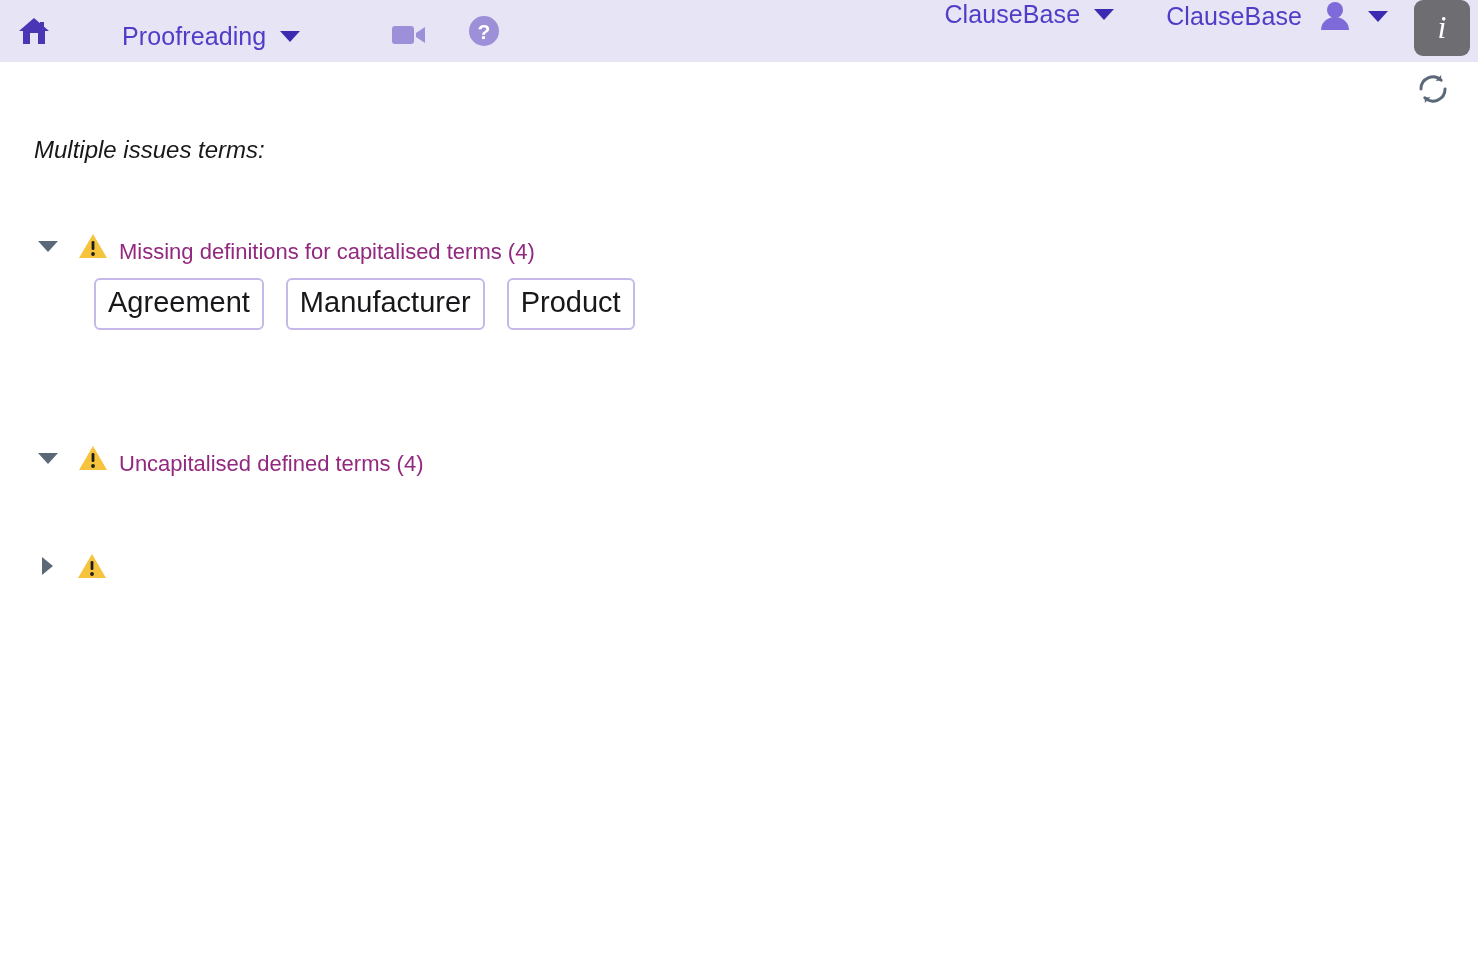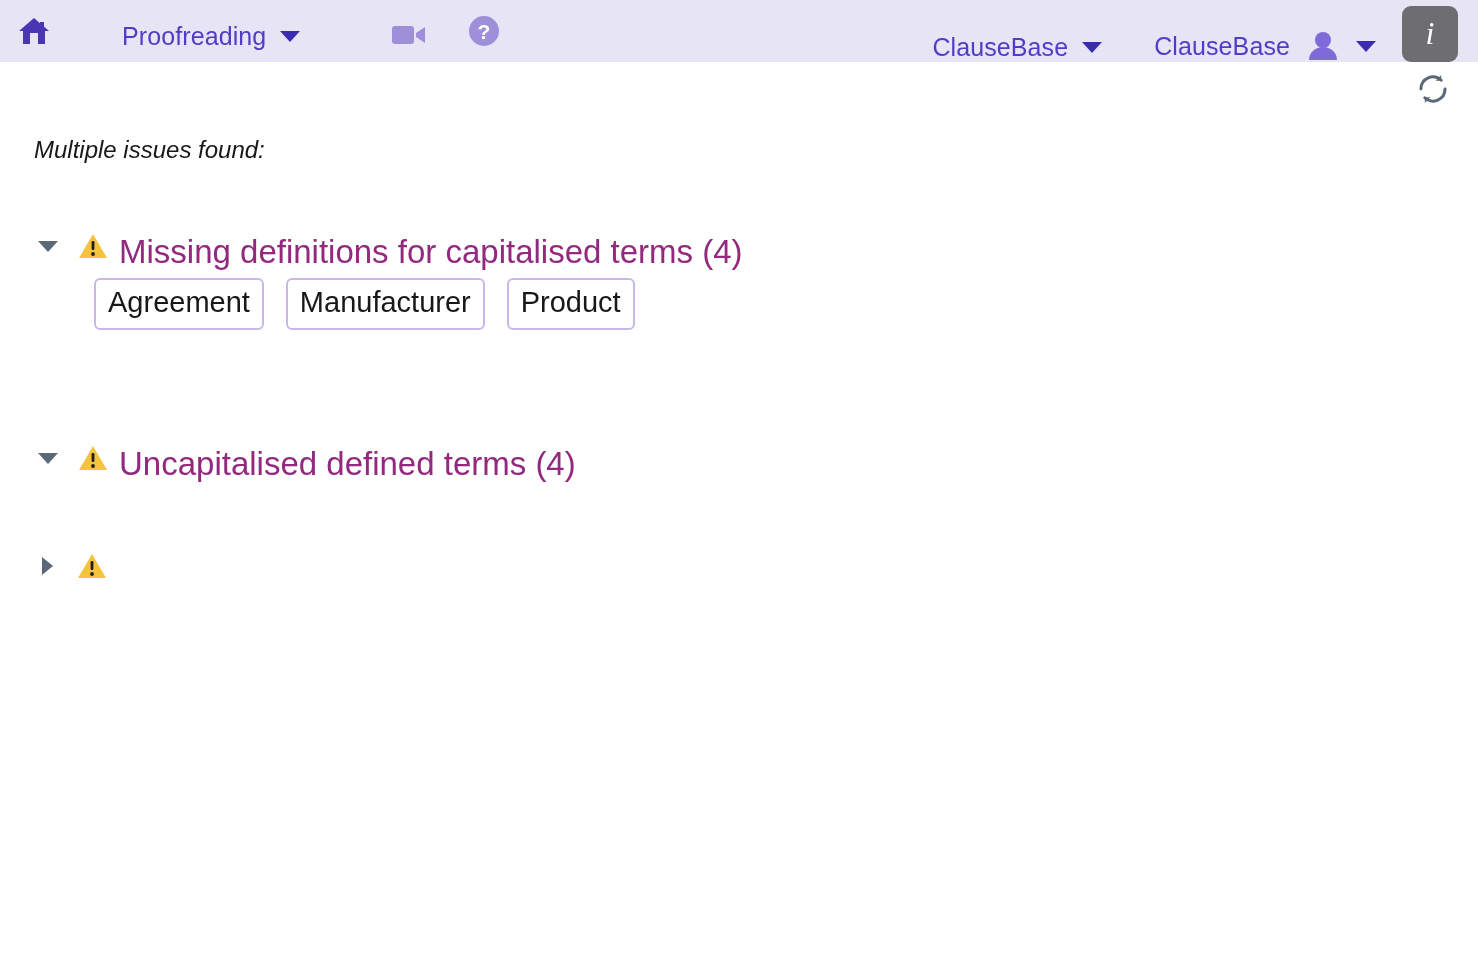--- a/index.html
+++ b/index.html
@@ -18,23 +18,23 @@
     background: #e7e4f6;
     display: flex;
     align-items: center;
     padding: 0 0 0 14px;
     position: relative;
   }
 
   .hdr-left { display: flex; align-items: flex-end; gap: 20px; }
   .hdr-right {
     display: flex;
-    align-items: flex-end;
+    align-items: flex-start;
     position: absolute;
-    right: 12px;
+    right: 0;
     top: 0;
     height: 62px;
     padding-right: 8px;
   }
 
   .home-icon-btn {
     width: 40px; height: 40px;
     display: flex; align-items: center; justify-content: center;
     cursor: pointer;
   }
@@ -147,21 +147,21 @@
     width: 0; height: 0;
     border-top: 9px solid transparent;
     border-bottom: 9px solid transparent;
     border-left: 11px solid #5a6878;
     margin: 0 24px 0 8px;
   }
 
   .warn-icon { flex: none; margin-right: 11px; display: flex; align-items: center; }
 
   .issue-title {
-    font-size: 33px;
+    font-size: 22px;
     color: #93287f;
     white-space: nowrap;
     margin-top: 12px;
   }
 
   .chip-row {
     display: flex;
     flex-wrap: wrap;
     gap: 0 22px;
     padding-left: 60px;
@@ -259,21 +259,21 @@
         <path d="M3.5 12a8.5 8.5 0 0 1 14.3-6.2"></path>
         <polyline points="17.8 2.1 17.8 6.1 13.8 6.1" fill="#5a6878" stroke="none"></polyline>
         <polyline points="6.2 21.9 6.2 17.9 10.2 17.9" fill="#5a6878" stroke="none"></polyline>
       </svg>
     </span>
   </div>
 </div>
 
 <div id="results-body">
 
-  <div id="results-heading">Multiple issues found:</div>
+  <div id="results-heading">Multiple issues terms:</div>
 
   <div class="group-gap"></div>
 
   <div class="issue-group">
     <div class="issue-row">
       <span class="twisty open"></span>
       <span class="warn-icon">
         <svg width="30" height="28" viewBox="0 0 30 28">
           <path d="M15 2 L29 26 L1 26 Z" fill="#f5c43c"></path>
           <rect x="13.6" y="9" width="2.8" height="9" rx="1.2" fill="#1e1e1e"></rect>

